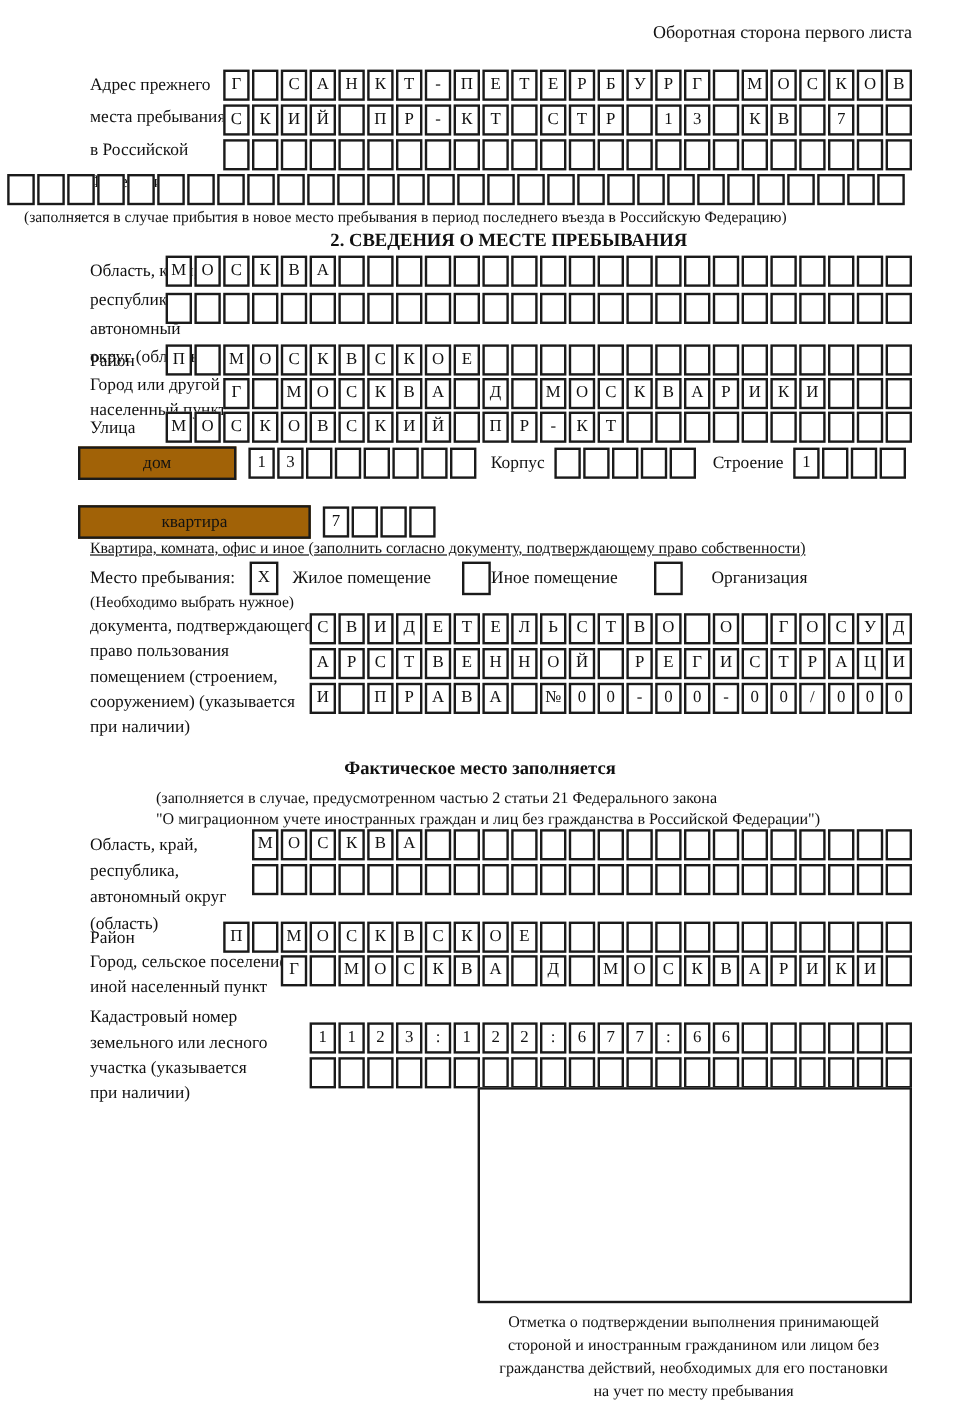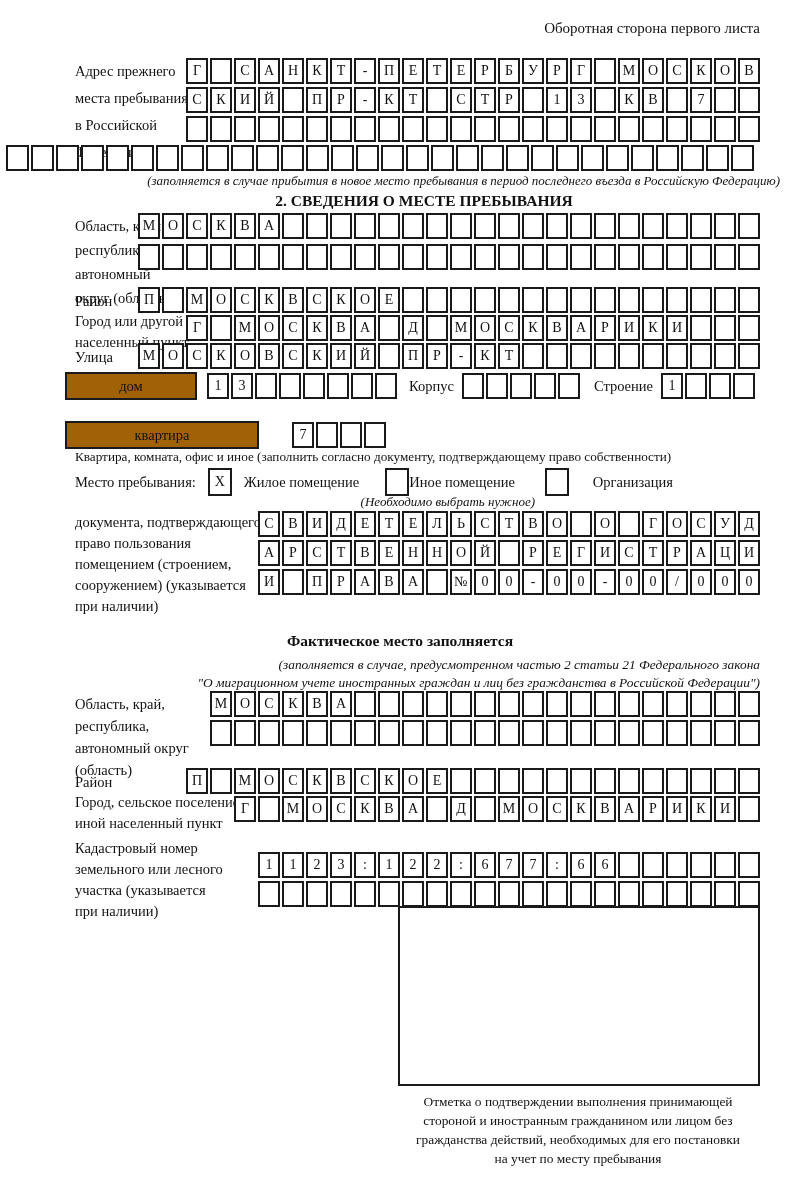--- a/index.html
+++ b/index.html
@@ -22,22 +22,22 @@
   .grid{position:absolute;display:flex;gap:2px;}
   .cell{
     width:18px;height:22px;
     border:2px solid #1a1a1a;
     display:flex;align-items:center;justify-content:center;
     font-size:14px;color:#111;background:#fff;
     font-family:"Liberation Serif", serif;
   }
   .grid.wide .cell{width:19px;}
   .note{
-    position:absolute;text-align:right;
-    font-size:13px;color:#111;font-style:italic;
+    position:absolute;text-align:left;
+    font-size:13px;color:#111;
   }
   .note-left{position:absolute;font-size:13.2px;color:#111;}
   .sect-title{
     position:absolute;left:0;right:0;text-align:center;
     font-size:15.5px;font-weight:bold;color:#111;
   }
   .fieldbox{
     border:2px solid #1a1a1a;height:24px;
     display:flex;align-items:center;justify-content:center;
     font-size:14.5px;background:#a16207;flex:none;
@@ -361,30 +361,30 @@
       </div>
     <div class="opt-label" style="margin-left:14px;">Строение</div>
     <div class="grid" style="position:static;margin-left:8px;">
         <span class="cell">1</span>
         <span class="cell"></span>
         <span class="cell"></span>
         <span class="cell"></span>
       </div>
   </div>
 
-  <div class="inlinerow" style="top:421px;left:65px;gap:23px;">
+  <div class="inlinerow" style="top:421px;left:65px;">
     <div class="fieldbox" style="width:190px;">квартира</div>
     <div class="grid" style="position:static;margin-left:10px;">
         <span class="cell">7</span>
         <span class="cell"></span>
         <span class="cell"></span>
         <span class="cell"></span>
       </div>
   </div>
-  <div class="note-left" style="top:449px;left:75px;">Квартира, комната, офис и иное (заполнить согласно документу, подтверждающему право собственности)</div>
+  <div class="note-left" style="top:449px;left:75px;text-decoration:underline;">Квартира, комната, офис и иное (заполнить согласно документу, подтверждающему право собственности)</div>
 
   <div class="inlinerow" style="top:468px;left:75px;">
     <div class="opt-label">Место пребывания:</div>
     <div class="chk" style="margin-left:12px;">X</div>
     <div class="opt-label" style="margin-left:12px;">Жилое помещение</div>
     <div class="chk" style="margin-left:26px;"></div>
     <div class="opt-label" style="margin-left:0;">Иное помещение</div>
     <div class="chk" style="margin-left:30px;"></div>
     <div class="opt-label" style="margin-left:24px;">Организация</div>
   </div>

